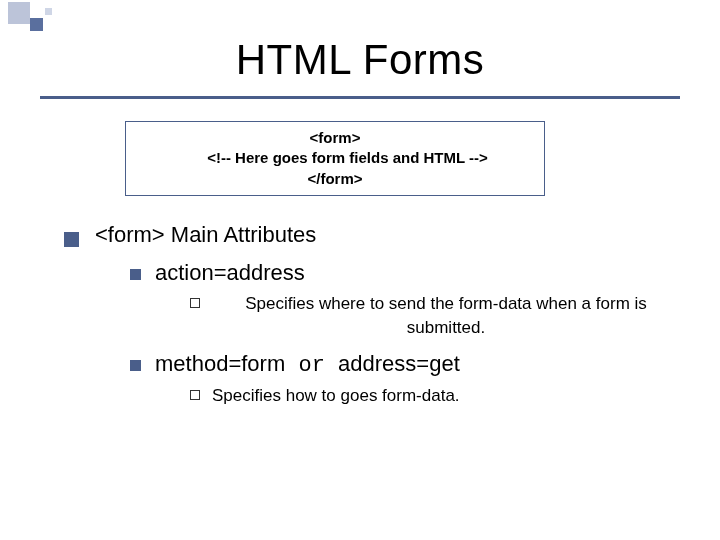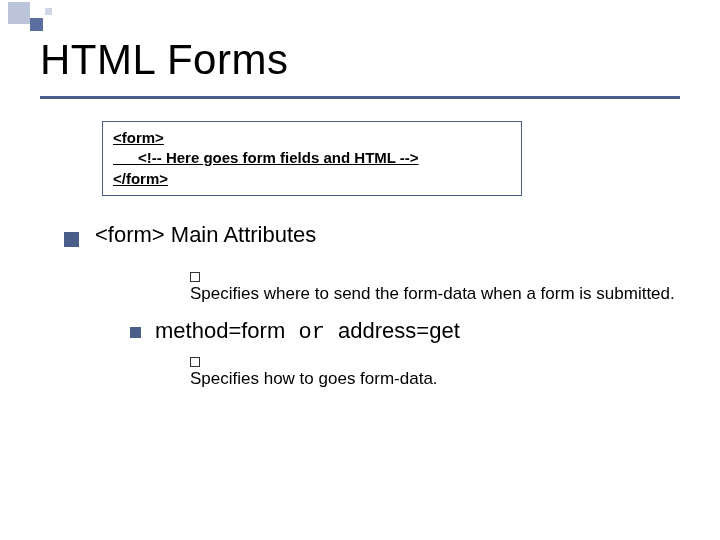--- a/index.html
+++ b/index.html
@@ -10,52 +10,51 @@
     position: absolute; top: 0; left: 0;
     width: 90px; height: 40px;
   }
   .corner-deco .sq {
     position: absolute; background: #4a5e8a;
   }
   .corner-deco .sq1 { left: 8px;  top: 2px;  width: 22px; height: 22px; background: #bcc4d9; }
   .corner-deco .sq2 { left: 30px; top: 18px; width: 13px; height: 13px; background: #5a6f9e; }
   .corner-deco .sq3 { left: 45px; top: 8px;  width: 7px;  height: 7px;  background: #cfd6e6; }
 
-  .slide { padding: 36px 40px 0 40px; }
+  .slide { padding: 36px 40px 0 40px; text-align: center; }
 
   .title {
     font-size: 42px;
     font-weight: 400;
     letter-spacing: 0.5px;
     margin-bottom: 12px;
     color: #000;
   }
   .title-rule {
     height: 3px; background: #4a5e8a; width: 100%;
     margin-bottom: 22px;
   }
 
   .codebox {
-    margin-left: 62px;
+    margin-left: 85px;
     width: 420px;
     border: 1px solid #4a5e8a;
     padding: 6px 10px;
     font-family: Arial, Helvetica, sans-serif;
     font-size: 15px;
     font-weight: 700;
     line-height: 1.35;
     white-space: pre;
     color: #000;
     margin-bottom: 26px;
-    text-decoration: underline;
   }
 
   .lvl1 { margin-left: 24px; display: flex; align-items: flex-start; }
   .lvl2 { margin-left: 90px; display: flex; align-items: flex-start; }
-  .lvl3 { margin-left: 150px; display: flex; align-items: flex-start; flex-direction: column; }
+  .lvl3 { margin-left: 150px; display: flex; align-items: flex-start; }
 
   .b1 { width: 15px; height: 15px; background: #4a5e8a; flex: 0 0 15px; margin-top: 10px; margin-right: 16px; }
   .b2 { width: 11px; height: 11px; background: #4a5e8a; flex: 0 0 11px; margin-top: 9px;  margin-right: 14px; }
   .b3 { width: 10px; height: 10px; border: 1.5px solid #333; flex: 0 0 10px; margin-top: 6px; margin-right: 12px; background: #fff; }
 
   .t1 { font-size: 22px; font-weight: 400; }
   .t2 { font-size: 22px; font-weight: 400; }
   .t3 { font-size: 17px; font-weight: 400; line-height: 1.4; }
 
   .sp-sm { height: 6px; }
@@ -82,20 +81,24 @@
       &lt;!-- Here goes form fields and HTML --&gt;
 &lt;/form&gt;</div>
 
   <div class="lvl1">
     <div class="b1"></div>
     <div class="t1 mono">&lt;form&gt; Main Attributes</div>
   </div>
 
   <div class="sp-md"></div>
 
+  <div class="lvl2">
+    <div class="b2"></div>
+    <div class="t2 mono">action=address</div>
+  </div>
   <div class="sp-sm"></div>
   <div class="lvl3">
     <div class="b3"></div>
     <div class="t3">Specifies where to send the form-data when a form is submitted.</div>
   </div>
 
   <div class="sp-md"></div>
 
   <div class="lvl2">
     <div class="b2"></div>

